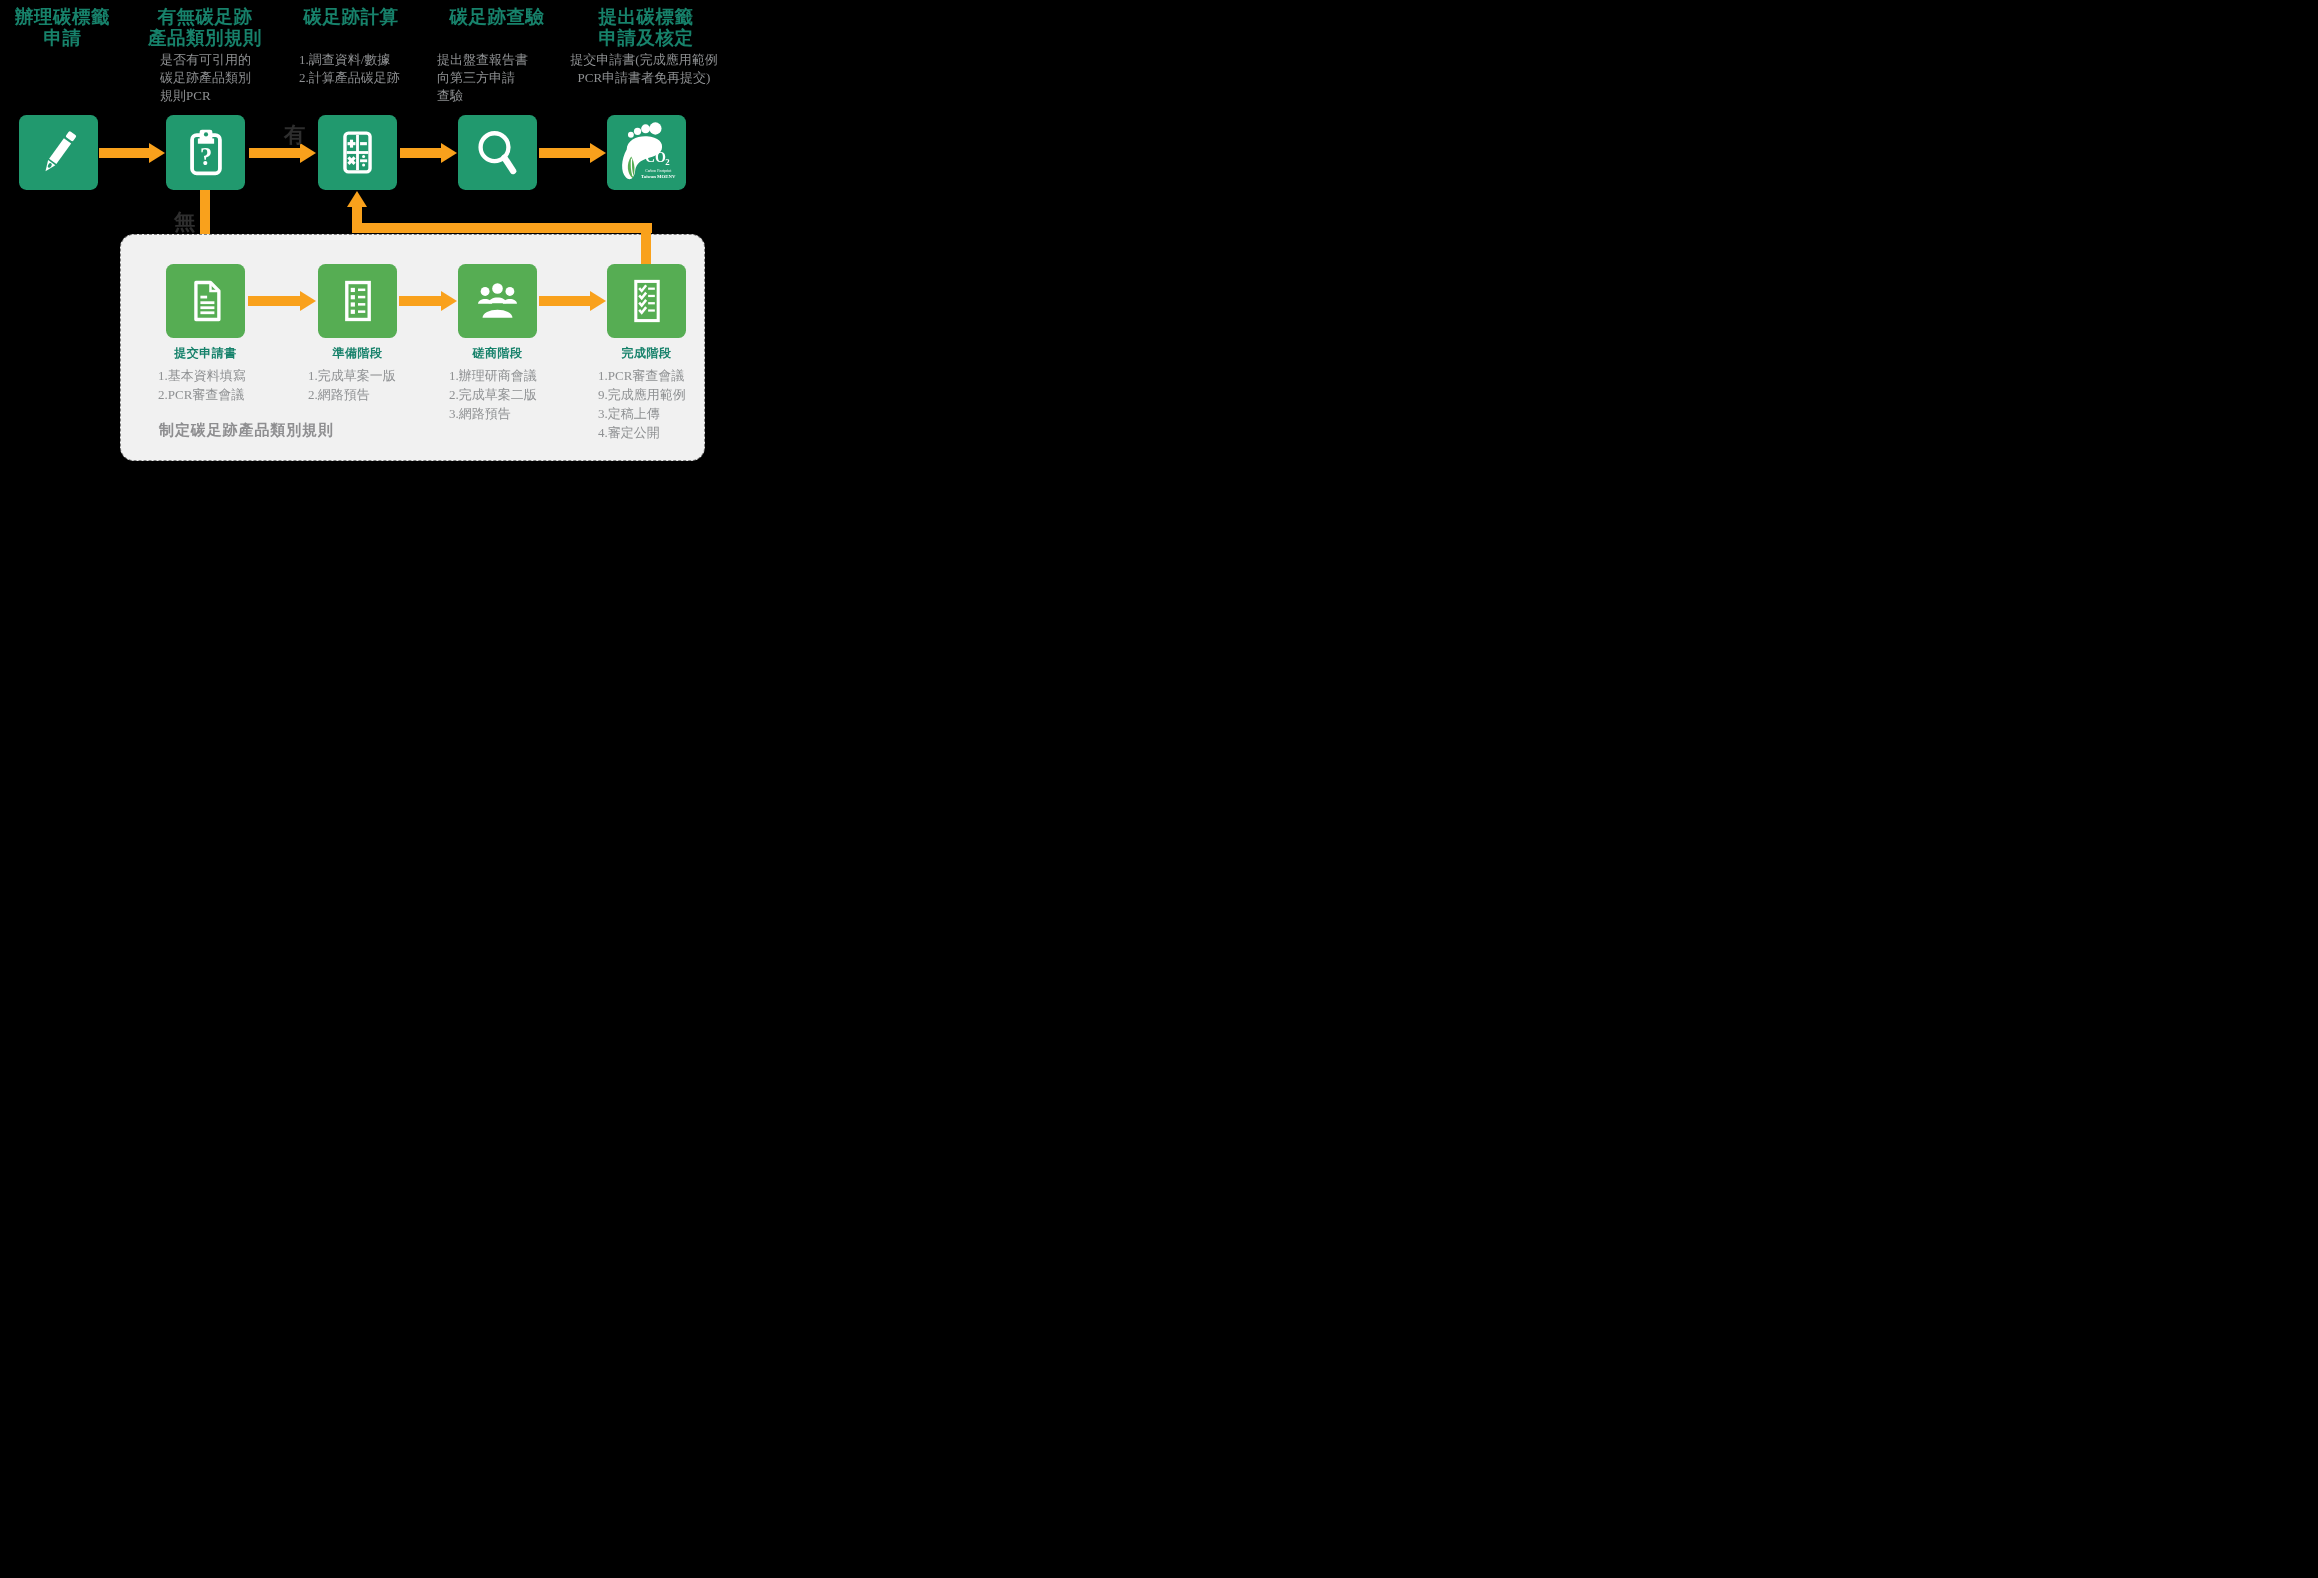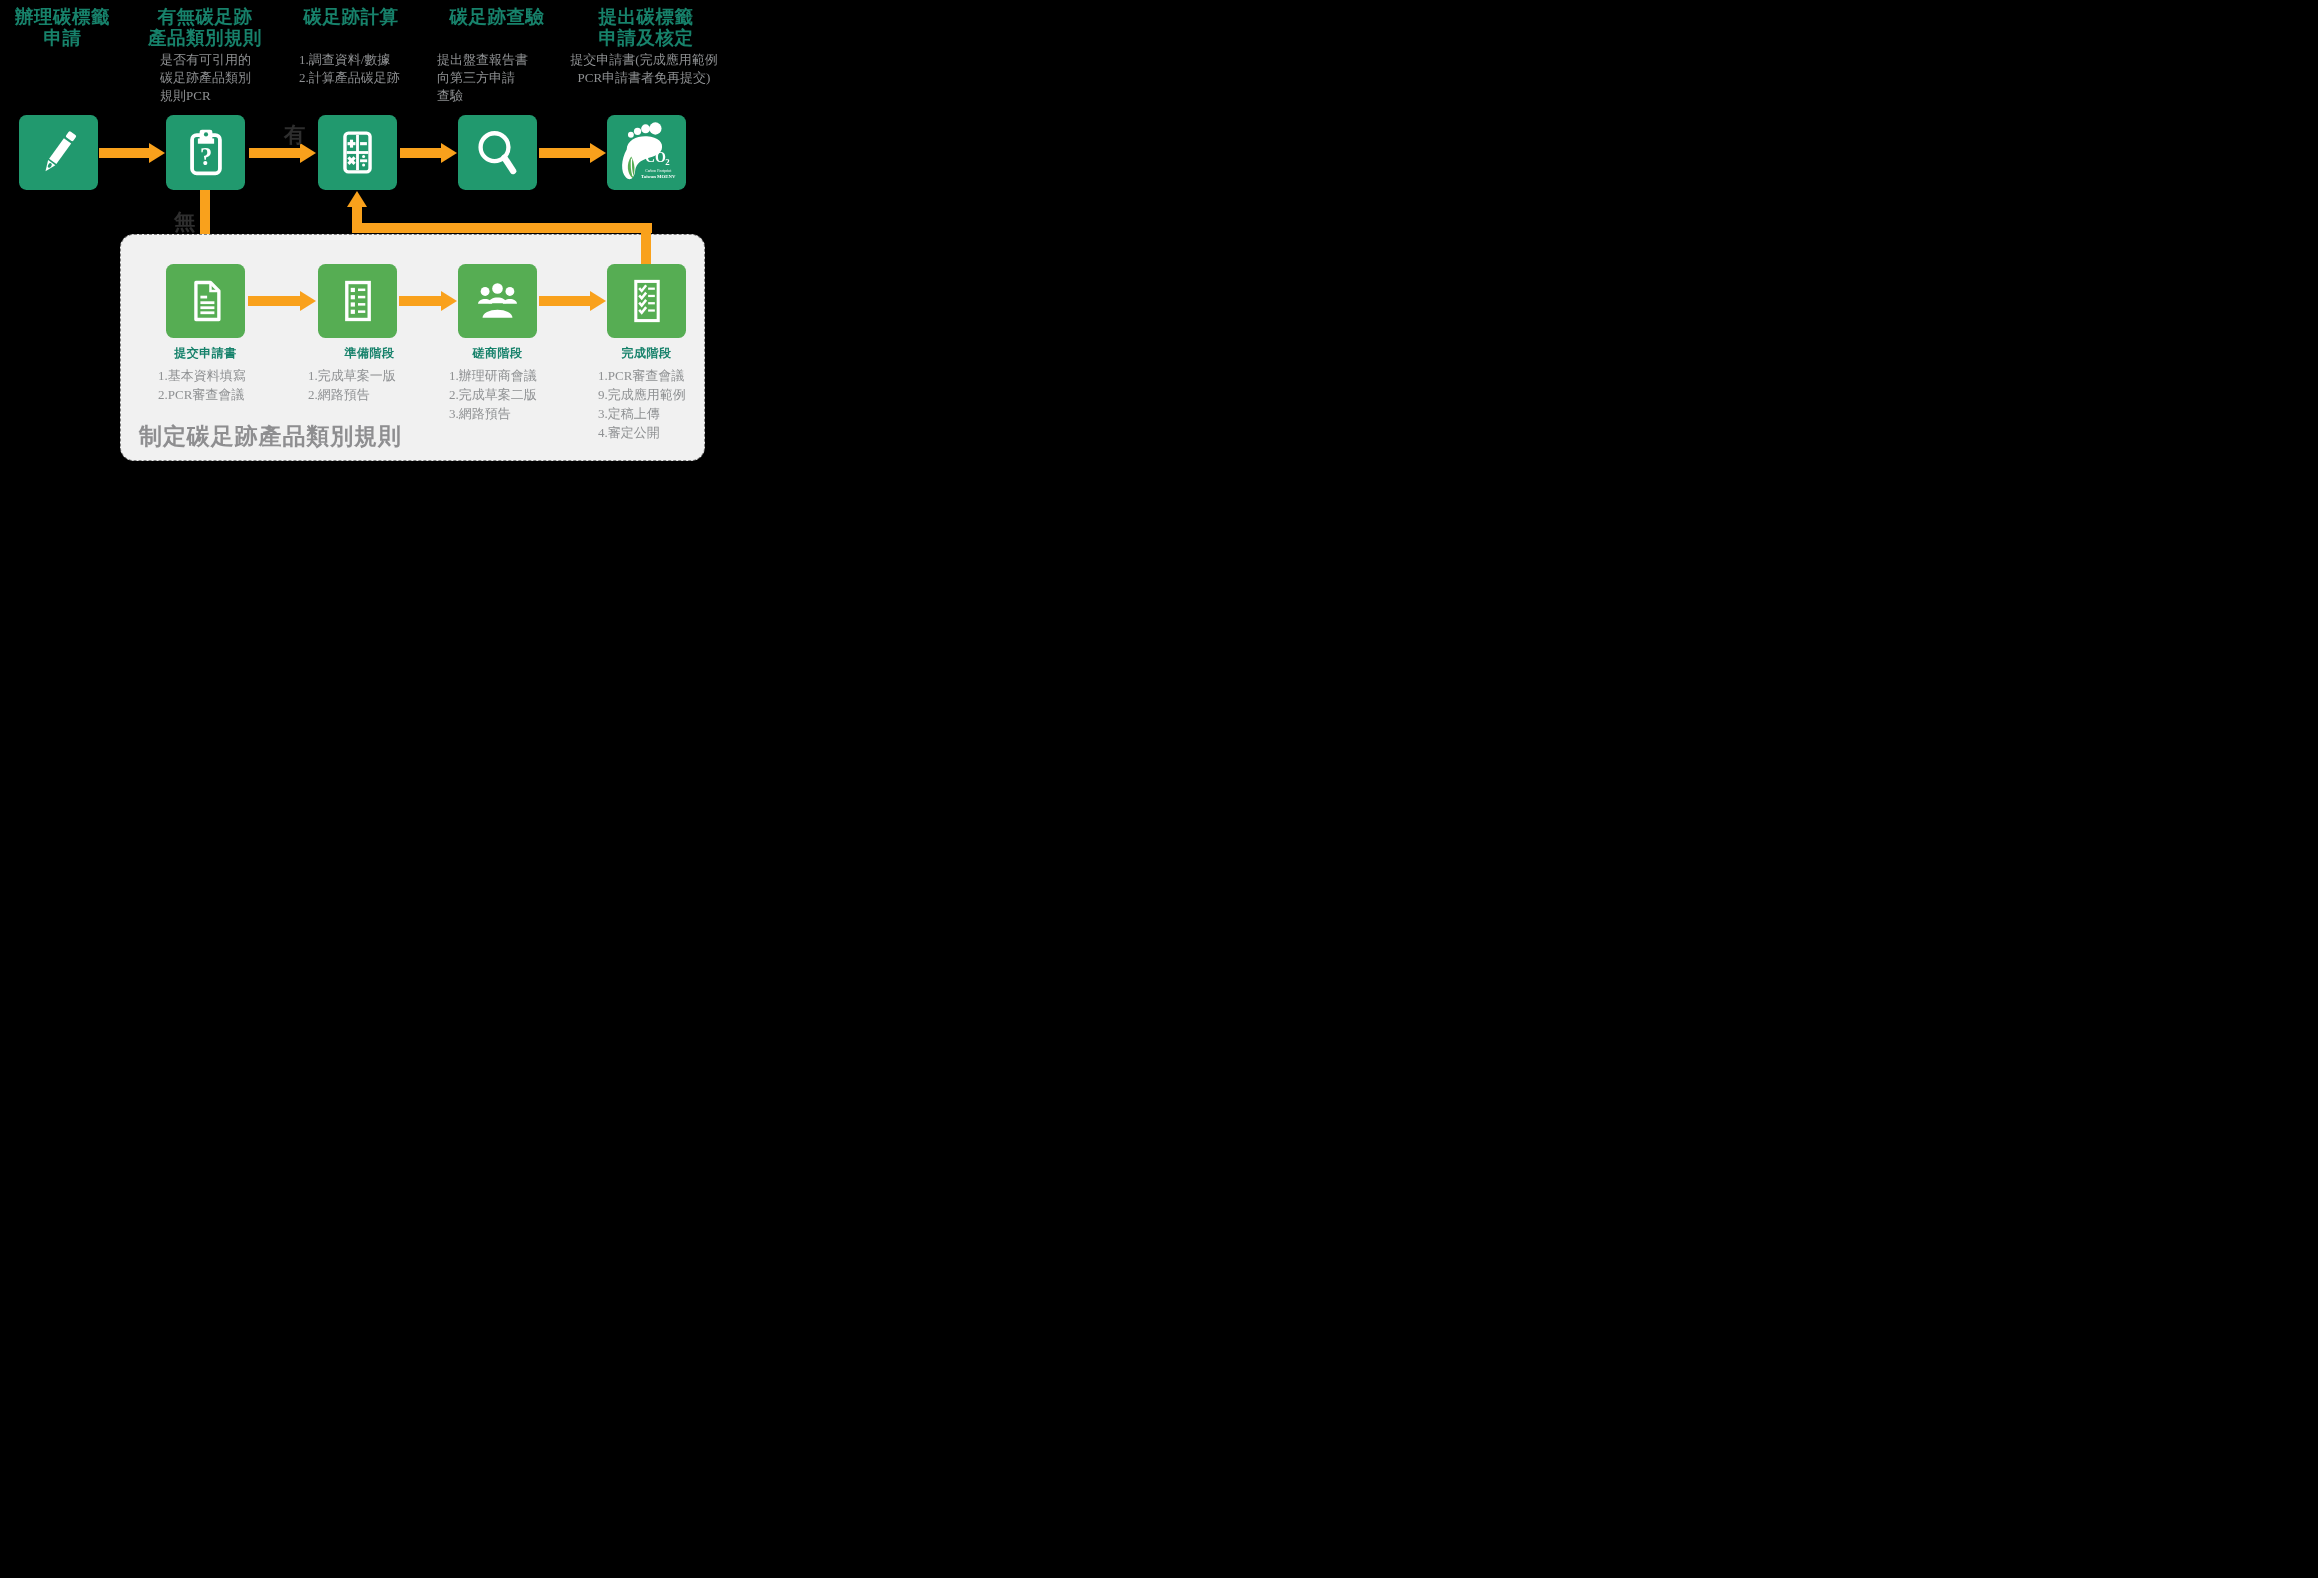--- a/index.html
+++ b/index.html
@@ -40,22 +40,22 @@
   }
   .stage-label{
     position:absolute;width:139px;text-align:center;color:var(--teal);
     font-size:12px;font-weight:bold;letter-spacing:0.5px;
   }
   .stage-list{
     position:absolute;width:121px;color:var(--gray);font-size:13px;line-height:1.45;
   }
   .stage-list div{white-space:nowrap;}
   .panel-title{
-    position:absolute;left:139px;top:421px;color:var(--paneltitle);
-    font-size:23px;font-weight:bold;letter-spacing:0.9px;white-space:nowrap;
+    position:absolute;left:159px;top:421px;color:var(--paneltitle);
+    font-size:15px;font-weight:bold;letter-spacing:0.9px;white-space:nowrap;
   }
 </style>
 </head>
 <body>
 
 <div id="viewport">
 
   <div class="hdr" style="left:-11.6px;top:6.5px;">辦理碳標籤
 申請</div>
   <div class="hdr" style="left:131px;top:6.5px;">有無碳足跡
@@ -221,21 +221,21 @@
   <div class="shaft" style="left:352px;top:223px;width:300px;height:10.2px;"></div>
   <div class="shaft" style="left:352px;top:206px;width:10.2px;height:27px;"></div>
   <div class="head up" style="left:347px;top:191px;"></div>
 
   <div class="stage-label" style="left:136px;top:345px;">提交申請書</div>
   <div class="stage-list" style="left:158px;top:367px;">
     <div>1.基本資料填寫</div>
     <div>2.PCR審查會議</div>
   </div>
 
-  <div class="stage-label" style="left:300px;top:345px;">準備階段</div>
+  <div class="stage-label" style="left:288px;top:345px;">準備階段</div>
   <div class="stage-list" style="left:308px;top:367px;">
     <div>1.完成草案一版</div>
     <div>2.網路預告</div>
   </div>
 
   <div class="stage-label" style="left:428px;top:345px;">磋商階段</div>
   <div class="stage-list" style="left:449px;top:367px;">
     <div>1.辦理研商會議</div>
     <div>2.完成草案二版</div>
     <div>3.網路預告</div>

